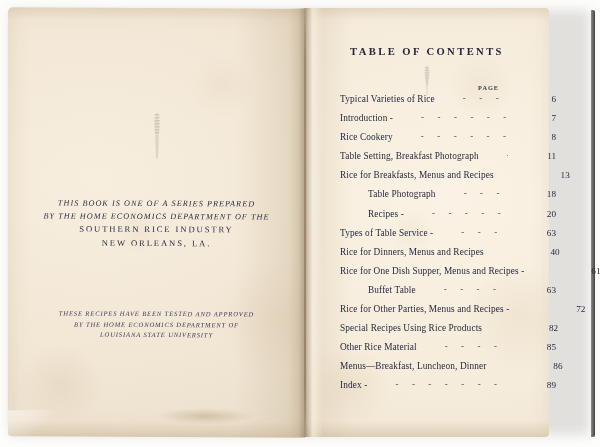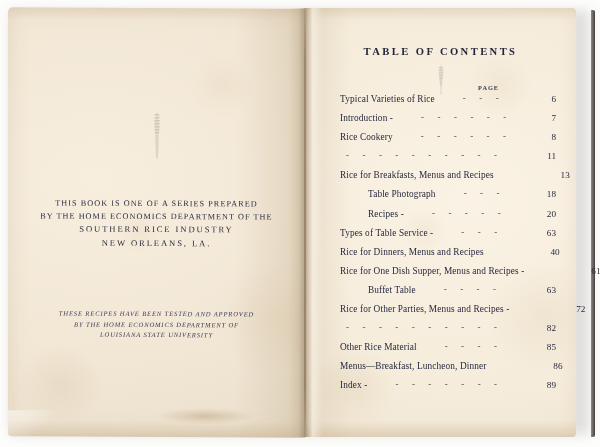--- a/index.html
+++ b/index.html
@@ -58,21 +58,21 @@
     background:
       radial-gradient(ellipse 420px 300px at 30% 40%, #f7eede 0%, #f2e7d5 60%, #eadfcb 100%);
     border-top-left-radius: 5px;
     border-bottom-left-radius: 4px;
     box-shadow: inset 0 0 22px rgba(190,170,140,0.30);
     transform: skewY(0.25deg);
   }
   
   .page-right {
     left: 297px;
-    width: 271px;
+    width: 244px;
     background:
       radial-gradient(ellipse 420px 320px at 60% 45%, #faf2e4 0%, #f5ecdb 60%, #ece0cc 100%);
     border-top-right-radius: 4px;
     border-bottom-right-radius: 4px;
     box-shadow: inset 0 0 18px rgba(190,170,140,0.22);
   }
 
   
   .board-edge {
     position: absolute;
@@ -174,20 +174,21 @@
 
   .colophon {
     position: absolute;
     left: 26px;
     width: 245px;
     top: 190px;
     text-align: center;
     color: #2b2e44;
   }
   .colophon .line {
+    font-style: italic;
     font-size: 8.2px;
     letter-spacing: 1.05px;
     line-height: 12.6px;
     white-space: nowrap;
   }
   .colophon .line.strong {
     font-style: normal;
     font-size: 8.6px;
     letter-spacing: 1.9px;
     line-height: 13.4px;
@@ -371,20 +372,21 @@
           <span class="toc-label">Introduction -</span>
           <span class="toc-leader">- - - - - - - - - - - - - - - - - - - -</span>
           <span class="toc-page">7</span>
         </div>
         <div class="toc-row">
           <span class="toc-label">Rice Cookery</span>
           <span class="toc-leader">- - - - - - - - - - - - - - - - - - - -</span>
           <span class="toc-page">8</span>
         </div>
         <div class="toc-row">
+          <span class="toc-label">Table Setting, Breakfast Photograph</span>
           <span class="toc-leader">- - - - - - - - - - - - - - - - - - - -</span>
           <span class="toc-page">11</span>
         </div>
         <div class="toc-row">
           <span class="toc-label">Rice for Breakfasts, Menus and Recipes</span>
           <span class="toc-leader">- - - - - - - - - - - - - - - - - - - -</span>
           <span class="toc-page">13</span>
         </div>
         <div class="toc-row">
           <span class="toc-label indent">Table Photograph</span>
@@ -415,20 +417,21 @@
           <span class="toc-label indent">Buffet Table</span>
           <span class="toc-leader">- - - - - - - - - - - - - - - - - - - -</span>
           <span class="toc-page">63</span>
         </div>
         <div class="toc-row">
           <span class="toc-label">Rice for Other Parties, Menus and Recipes -</span>
           <span class="toc-leader">- - - - - - - - - - - - - - - - - - - -</span>
           <span class="toc-page">72</span>
         </div>
         <div class="toc-row">
+          <span class="toc-label">Special Recipes Using Rice Products</span>
           <span class="toc-leader">- - - - - - - - - - - - - - - - - - - -</span>
           <span class="toc-page">82</span>
         </div>
         <div class="toc-row">
           <span class="toc-label">Other Rice Material</span>
           <span class="toc-leader">- - - - - - - - - - - - - - - - - - - -</span>
           <span class="toc-page">85</span>
         </div>
         <div class="toc-row">
           <span class="toc-label">Menus—Breakfast, Luncheon, Dinner</span>

